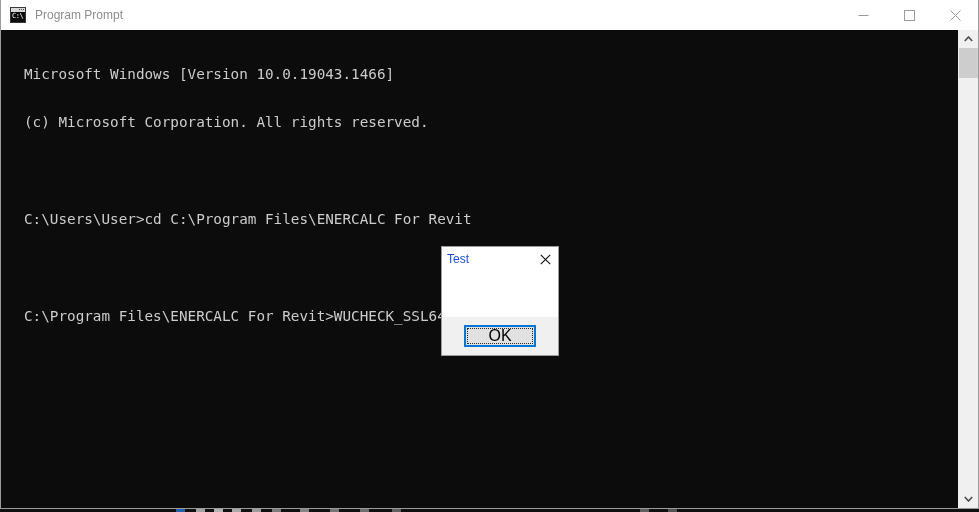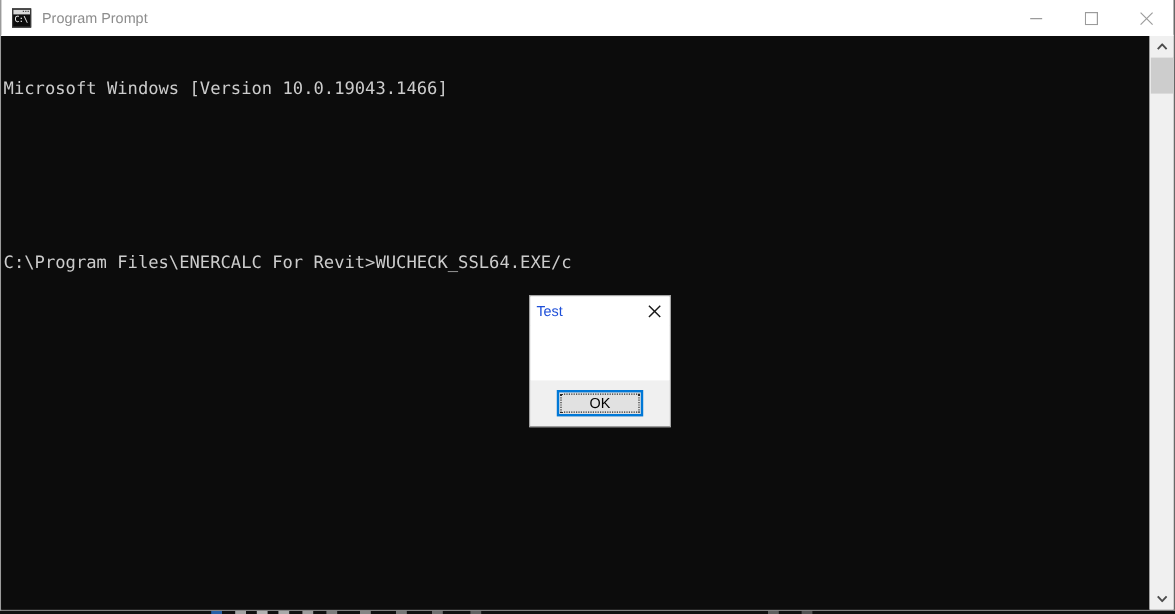--- a/index.html
+++ b/index.html
@@ -123,20 +123,21 @@
 
   
   #console-body {
     position: absolute;
     left: 0;
     top: 30px;
     right: 0;
     bottom: 0;
     background: #0c0c0c;
     display: flex;
+    padding-left: 21px;
   }
   #console-text {
     flex: 1 1 auto;
     padding: 4px 0 0 2px;
     font-family: "DejaVu Sans Mono", "Liberation Mono", monospace;
     font-size: 14.3px;
     line-height: 16.1px;
     color: #cccccc;
     white-space: pre;
     overflow: hidden;
@@ -244,21 +245,21 @@
     padding: 0;
     cursor: default;
   }
   #dialog-ok-button .focus-ring {
     position: absolute;
     left: 1px; top: 1px; right: 1px; bottom: 1px;
     border: 1px dotted #2a2a2a;
     pointer-events: none;
   }
   #dialog-ok-label {
-    font-size: 12px;
+    font-size: 16px;
     color: #000000;
     line-height: 18px;
     user-select: none;
   }
 </style>
 </head>
 <body>
 
 <div id="desktop-backdrop"></div>
 
@@ -308,21 +309,23 @@
           <line x1="10.5" y1="0.5" x2="0.5" y2="10.5" stroke="#9b9b9b" stroke-width="1"></line>
         </svg>
       </div>
     </div>
   </div>
 
   <div id="console-body">
 
     <div id="console-text">
       <div class="line">Microsoft Windows [Version 10.0.19043.1466]</div>
+      <div class="line">(c) Microsoft Corporation. All rights reserved.</div>
       <div class="line">&nbsp;</div>
+      <div class="line">C:\Users\User&gt;cd C:\Program Files\ENERCALC For Revit</div>
       <div class="line">&nbsp;</div>
       <div class="line">C:\Program Files\ENERCALC For Revit&gt;WUCHECK_SSL64.EXE/c</div>
       <div class="line">&nbsp;</div>
     </div>
 
     <div id="console-scrollbar">
       <div class="sb-arrow">
         <svg width="9" height="6" viewBox="0 0 9 6">
           <path d="M0.8 5 L4.5 1 L8.2 5" fill="none" stroke="#4d4d4d" stroke-width="1.6"></path>
         </svg>

